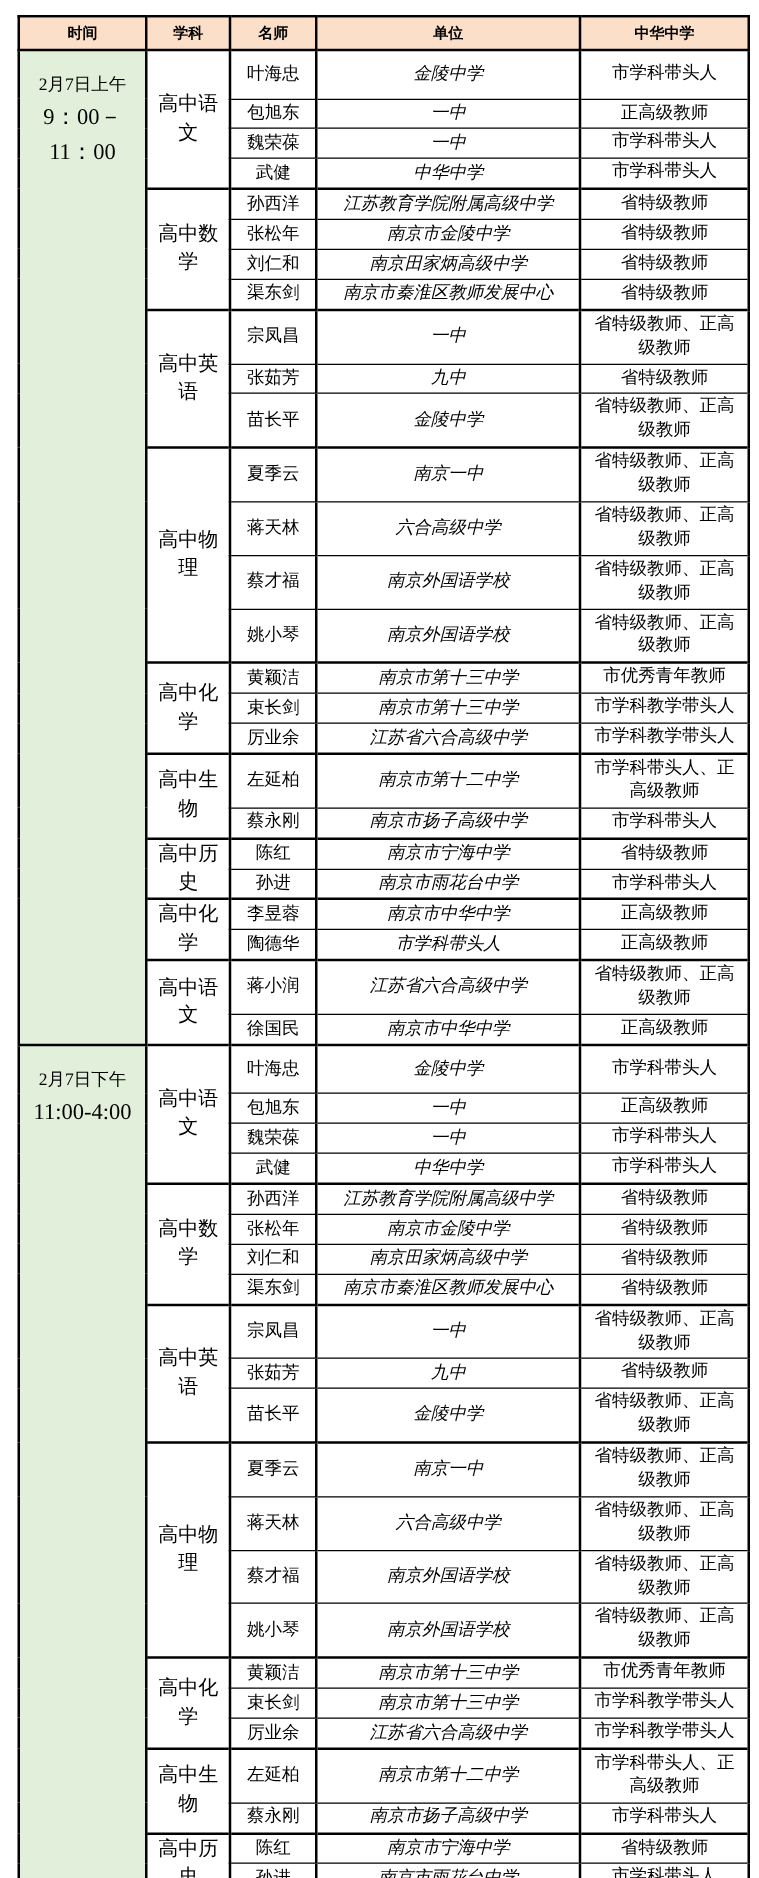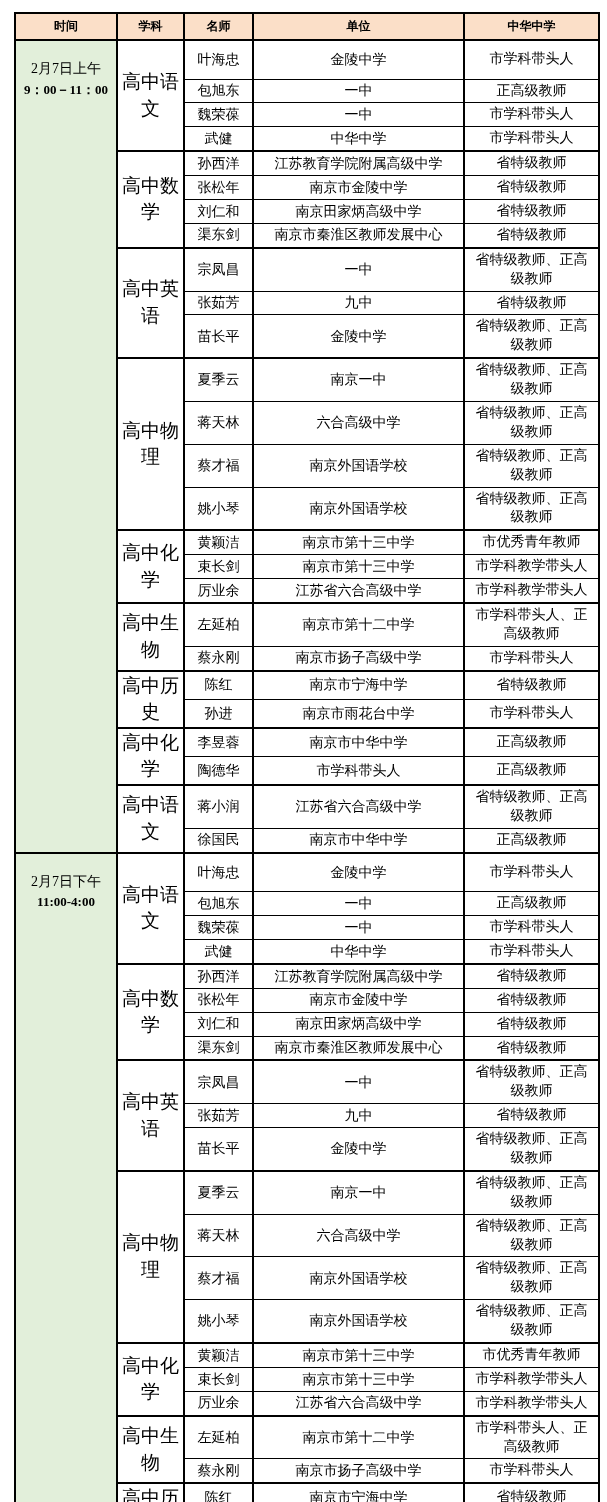--- a/index.html
+++ b/index.html
@@ -47,27 +47,27 @@
   tbody tr.tall{height:39px;}
   tr.group-start td{border-top-width:2px;}
   tr.session-start td{border-top-width:2px;}
   td.time-cell{
     background:var(--time-bg);
     vertical-align:top;
     padding-top:17px;
     line-height:1.55;
     font-size:14px;
   }
-  td.time-cell .hours{font-size:13px;font-weight:bold;}
-  td.subject-cell{font-size:19px;}
+  td.time-cell .hours{font-size:18px;}
+  td.subject-cell{font-size:16px;}
   td.honor-cell{
     padding:2px 8px;
     line-height:1.35;
   }
-  td.school-cell{padding:1px 5px;}
+  td.school-cell{padding:1px 5px;font-style:italic;}
 </style>
 </head>
 <body>
 
 <div class="page">
   <table class="schedule">
     <colgroup>
       <col style="width:102px">
       <col style="width:67px">
       <col style="width:69px">

